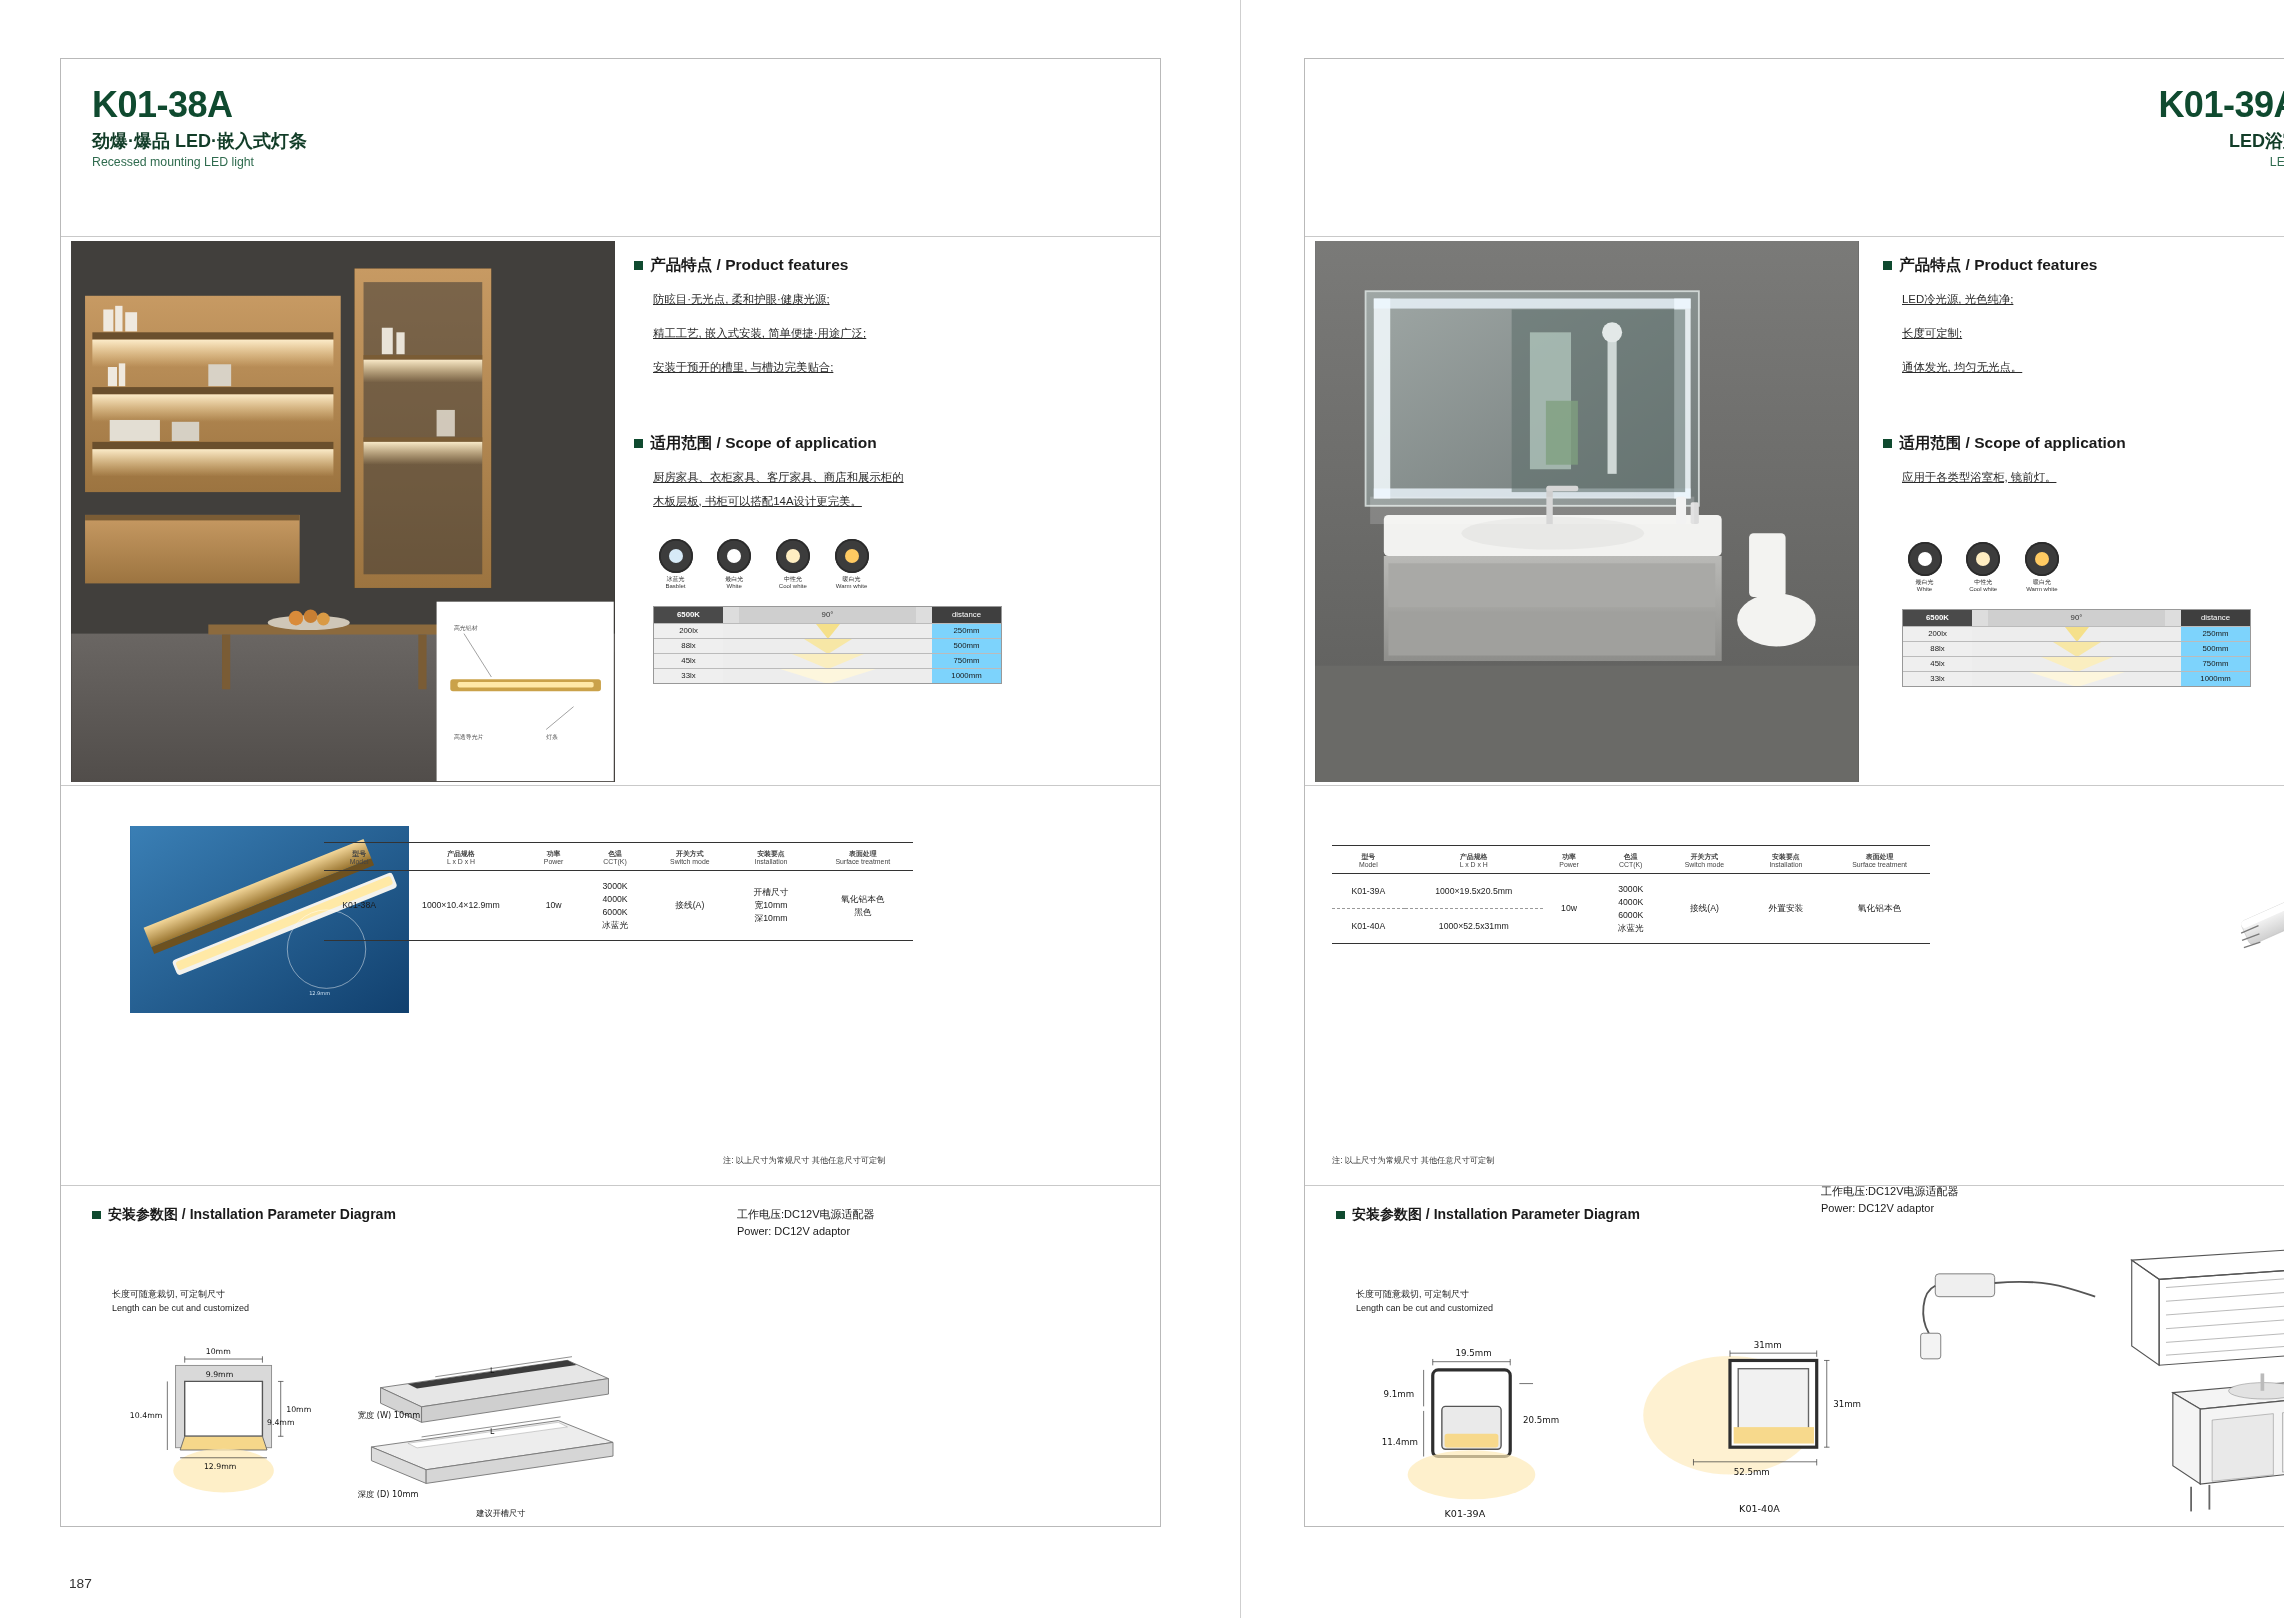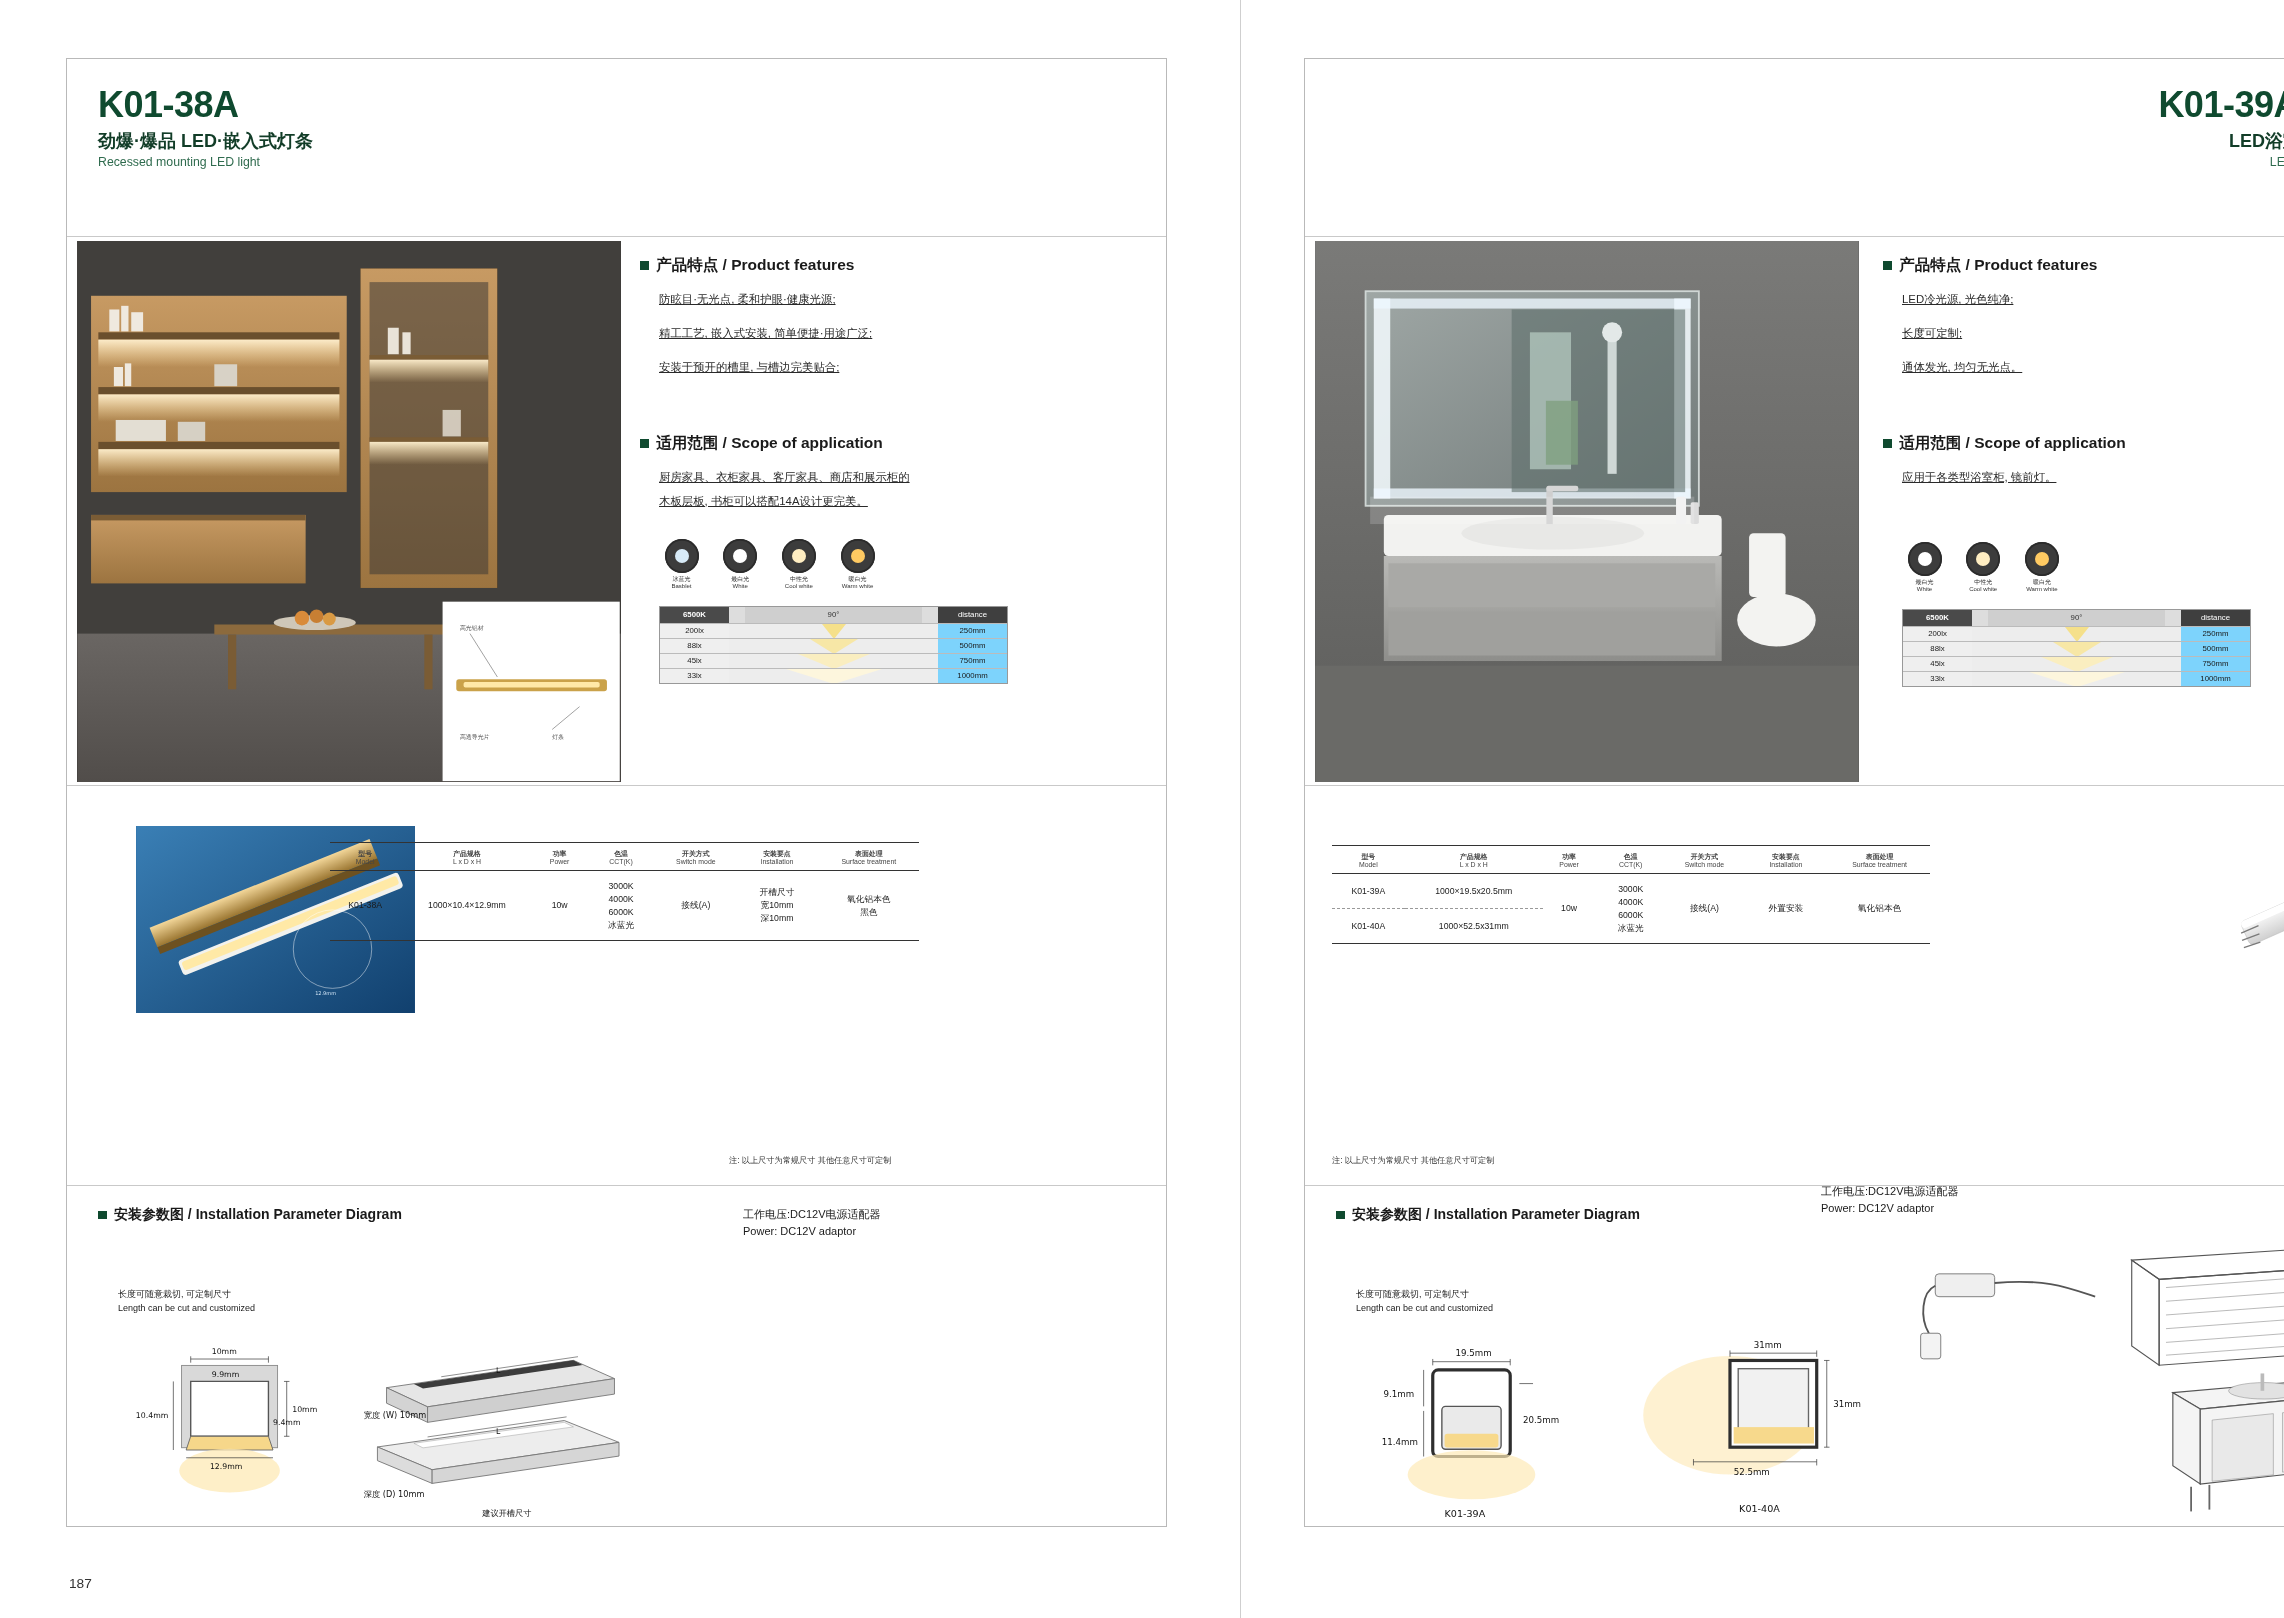--- a/index.html
+++ b/index.html
@@ -5,21 +5,21 @@
   html,body{margin:0;padding:0;}
   body{
     width:2482px;height:1618px;background:#ffffff;
     font-family:"Liberation Sans", sans-serif;
     color:#1a1a1a;overflow:hidden;position:relative;
   }
   .spread{display:flex;width:2482px;height:1618px;}
   .page{position:relative;width:1241px;height:1618px;box-sizing:border-box;}
   .page.left{border-right:1.4px solid #cfcfcf;}
   .frame{
-    position:absolute;left:66px;top:58px;width:1101px;height:1469px;
+    position:absolute;left:60px;top:58px;width:1101px;height:1469px;
     border:1.4px solid #b9b9b9;background:#fff;box-sizing:border-box;
   }
   .page.right .frame{left:63px;}
   
   .hdr{position:absolute;left:0;top:0;width:100%;height:178px;}
   .hdr-inner{position:absolute;left:31px;top:28px;}
   .hdr-inner.right{left:auto;right:31px;text-align:right;}
   .model{
     font-size:36px;font-weight:bold;color:#0f4a2f;letter-spacing:-0.5px;line-height:1;
   }

